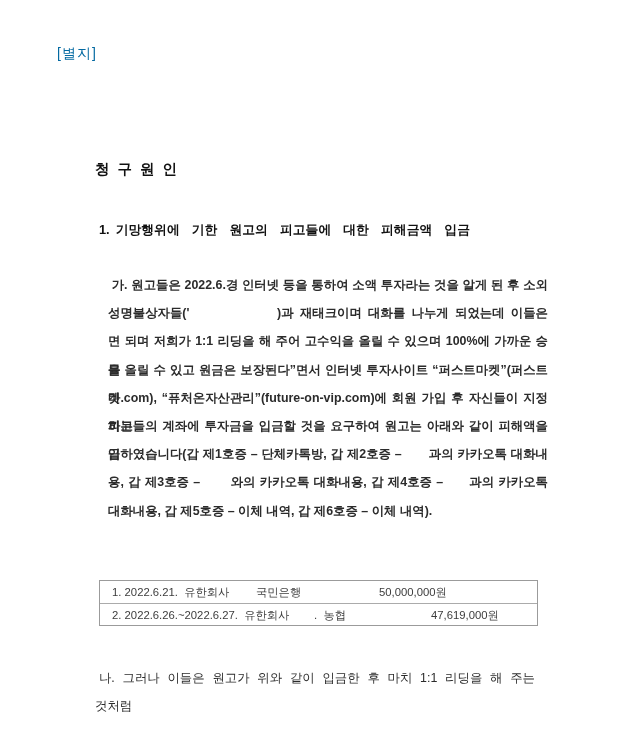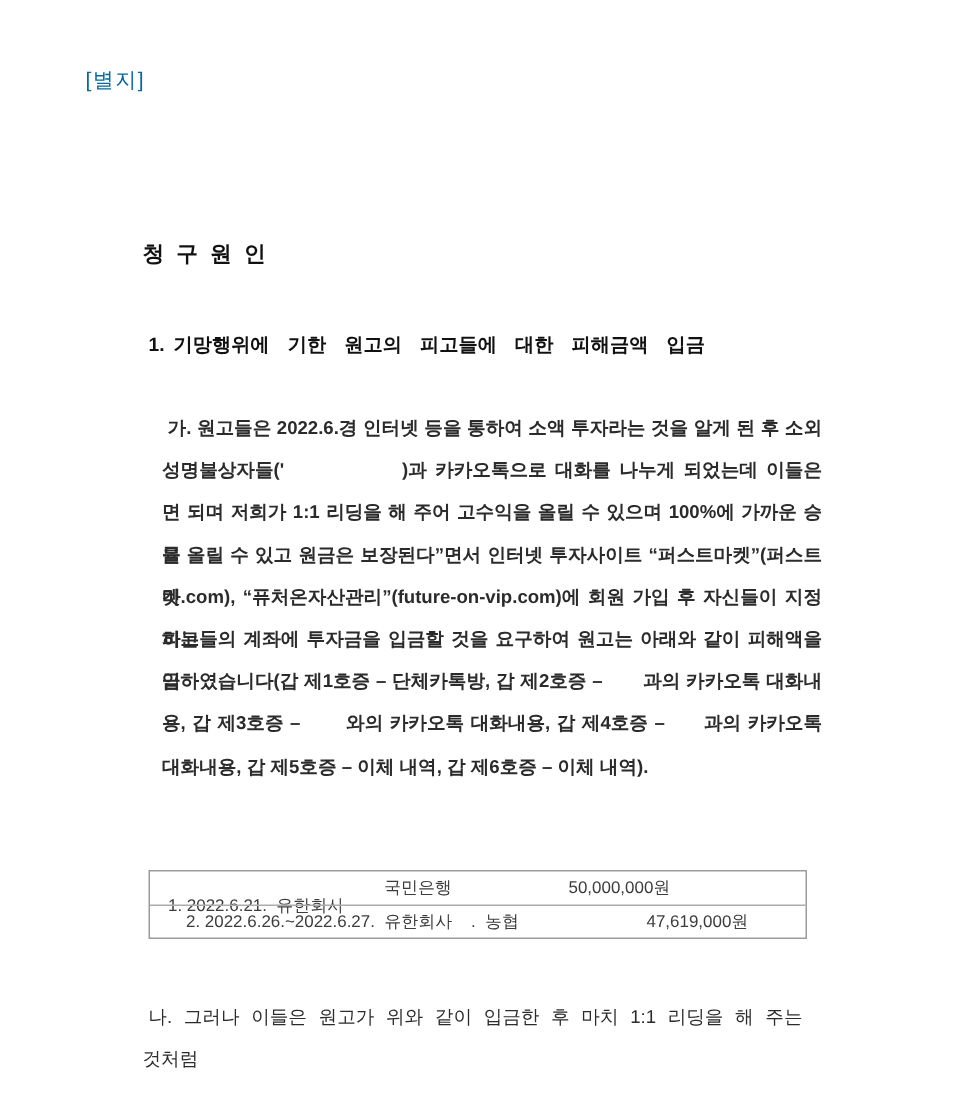--- a/index.html
+++ b/index.html
@@ -46,45 +46,45 @@
     width:437px; height:44px;
     border:1px solid #9b9b9b;
     background:#ffffff; box-sizing:content-box;
   }
   .trow { position:relative; height:22px; }
   .trow + .trow { border-top:1px solid #ababab; }
   .tcell {
     position:absolute; top:0; height:22px; line-height:22px;
     font-size:11.3px; color:#3c3c3c; white-space:pre;
   }
-  .r1 .c1 { left:12px;margin-top:12px; }
+  .r1 .c1 { left:12px; }
   .r1 .c2 { left:156px; }
   .r1 .c3 { left:279px; }
-  .r2 .c1 { left:12px;margin-left:12px; }
+  .r2 .c1 { left:12px; }
   .r2 .c2 { left:214px; }
   .r2 .c3 { left:331px; }
 
   .body-na {
     position:absolute; left:95px; top:664px; width:440px;
   }
 </style>
 </head>
 <body>
 
 <div class="page">
 
   <div class="tag">[별지]</div>
 
   <div class="title">청 구 원 인</div>
 
   <div class="heading">1. 기망행위에  기한  원고의  피고들에  대한  피해금액  입금</div>
 
   <div class="body-ga">
     <div class="jline"> 가. 원고들은 2022.6.경 인터넷 등을 통하여 소액 투자라는 것을 알게 된 후 소외</div>
-    <div class="jline">성명불상자들('              )과 카카오톡으로 대화를 나누게 되었는데 이들은</div>
+    <div class="jline">성명불상자들('              )과 재태크이며 대화를 나누게 되었는데 이들은</div>
     <div class="jline">면 되며 저희가 1:1 리딩을 해 주어 고수익을 올릴 수 있으며 100%에 가까운 승률</div>
     <div class="jline">을 올릴 수 있고 원금은 보장된다”면서 인터넷 투자사이트 “퍼스트마켓”(퍼스트마</div>
     <div class="jline">켓.com), “퓨처온자산관리”(future-on-vip.com)에 회원 가입 후 자신들이 지정하는</div>
     <div class="jline">피고들의 계좌에 투자금을 입금할 것을 요구하여 원고는 아래와 같이 피해액을 입</div>
     <div class="jline">금하였습니다(갑 제1호증 – 단체카톡방, 갑 제2호증 –       과의 카카오톡 대화내</div>
     <div class="jline">용, 갑 제3호증 –       와의 카카오톡 대화내용, 갑 제4호증 –      과의 카카오톡</div>
     <div class="jline last">대화내용, 갑 제5호증 – 이체 내역, 갑 제6호증 – 이체 내역).</div>
   </div>
 
   <div class="deposit-table">

